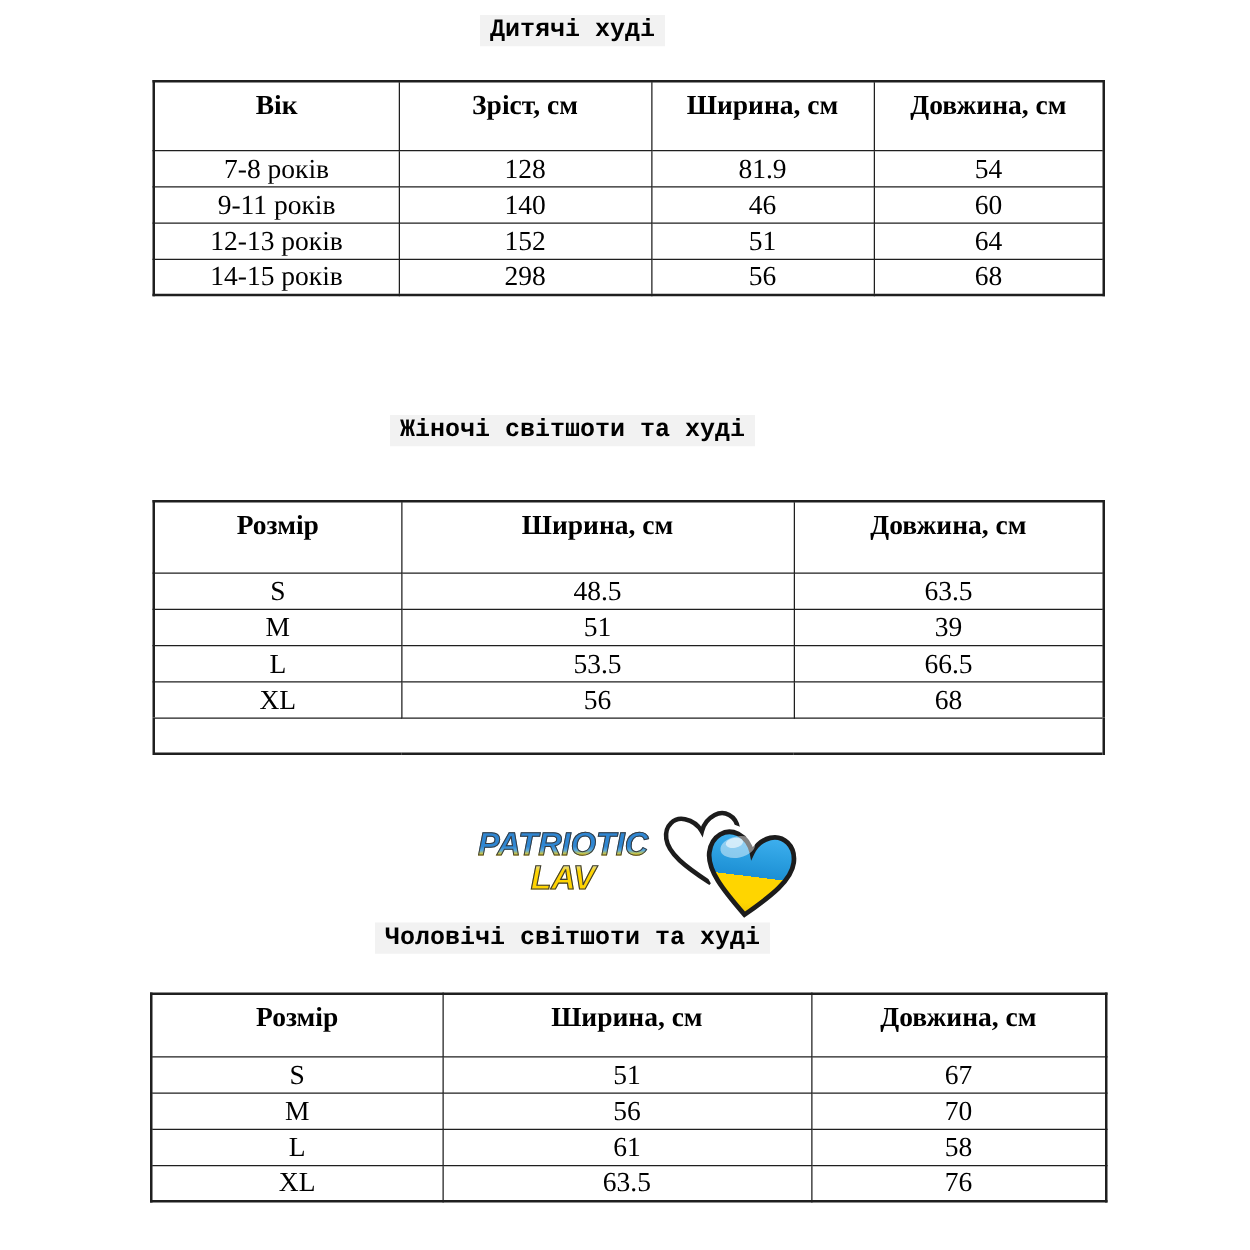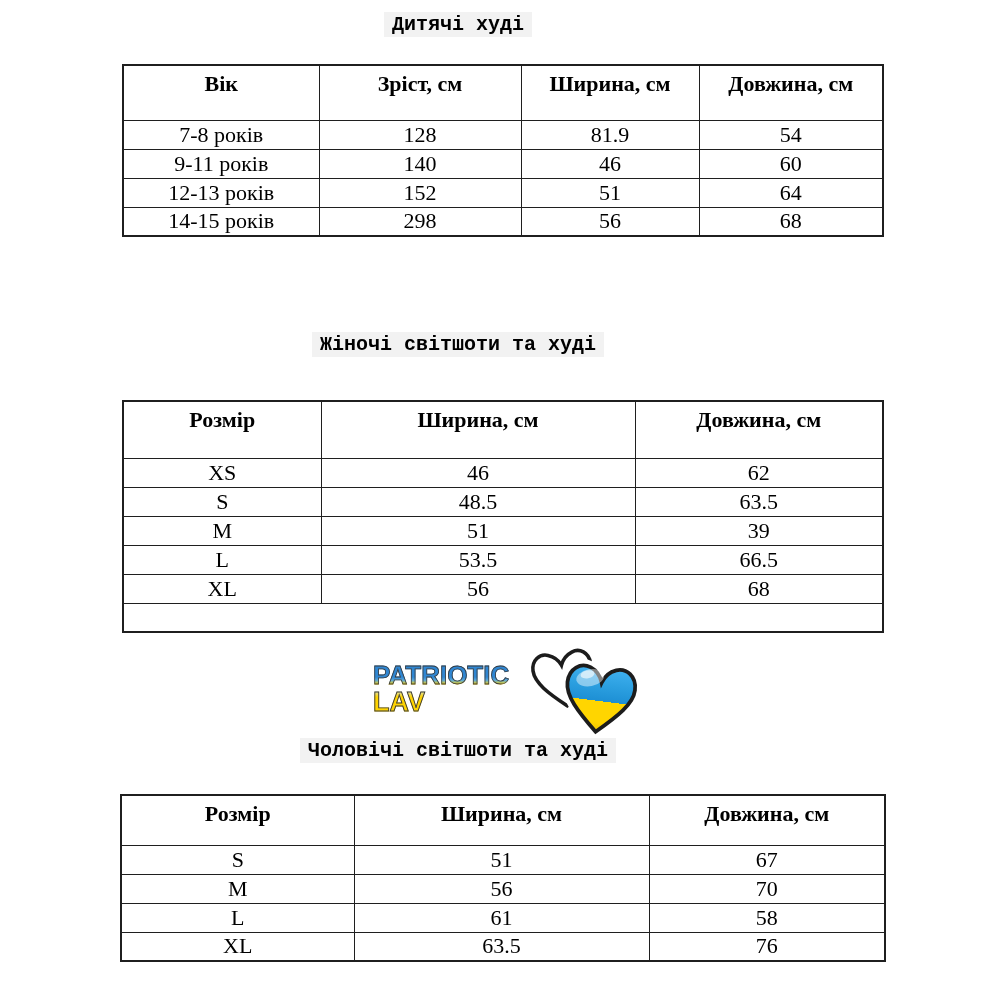--- a/index.html
+++ b/index.html
@@ -60,23 +60,25 @@
   #men-title   { top: 734px; }
 
   
   .logo {
     position: absolute; left: 373px; top: 646px;
     width: 272px; height: 92px;
     display: flex; align-items: flex-start;
   }
   .logo-text-block {
     width: 155px; padding-top: 16px;
+    text-align: center;
     font-family: "Liberation Sans", "DejaVu Sans", sans-serif;
     font-weight: 700;
     line-height: 1.0;
+    font-style: italic;
   }
   .brand-line1 {
     font-size: 26px; letter-spacing: 0px;
     background: linear-gradient(to bottom, #2f86d2 0%, #2f86d2 58%, #59a9dd 70%, #ffd400 86%);
     -webkit-background-clip: text; background-clip: text;
     color: transparent;
     -webkit-text-stroke: 0.8px #3a3a3a;
   }
   .brand-line2 {
     font-size: 27px; margin-top: 1px;
@@ -150,25 +152,20 @@
         <col style="width:248px">
     </colgroup>
     <thead>
         <tr>
           <th>Розмір</th>
           <th>Ширина, см</th>
           <th>Довжина, см</th>
         </tr>
       </thead>
     <tbody>
-        <tr>
-          <td>XS</td>
-          <td>46</td>
-          <td>62</td>
-        </tr>
         <tr>
           <td>S</td>
           <td>48.5</td>
           <td>63.5</td>
         </tr>
         <tr>
           <td>M</td>
           <td>51</td>
           <td>39</td>
         </tr>

